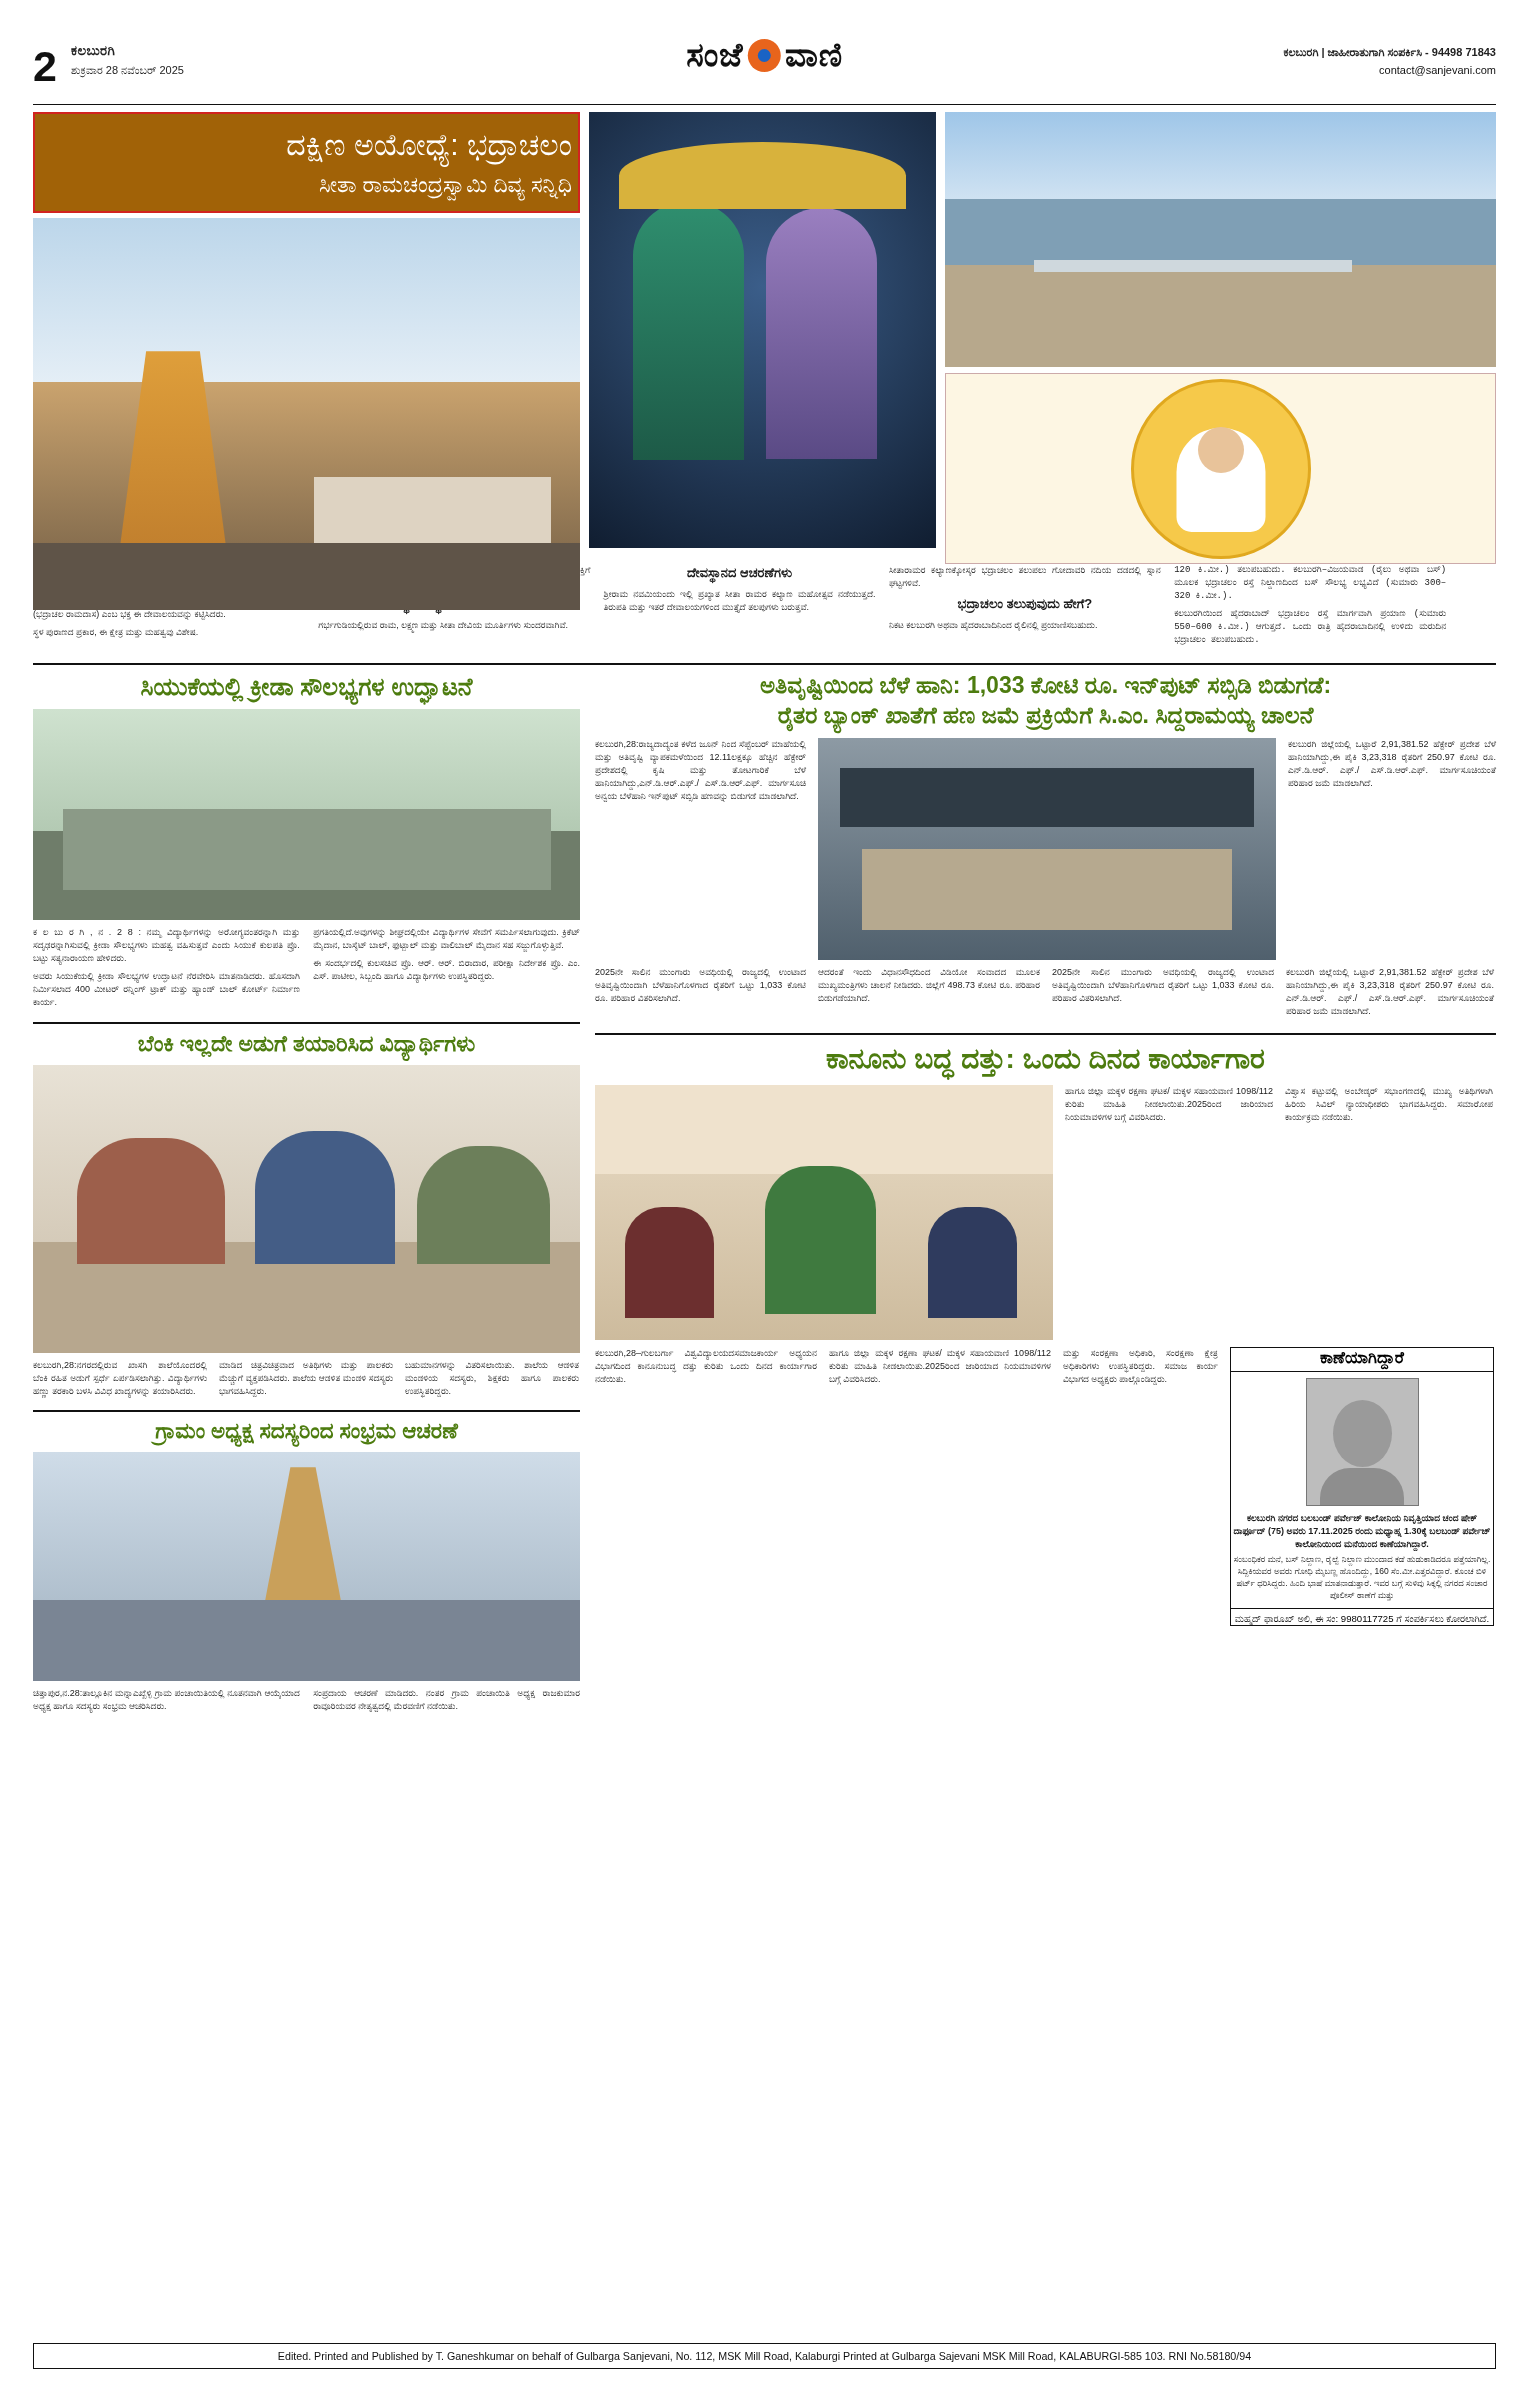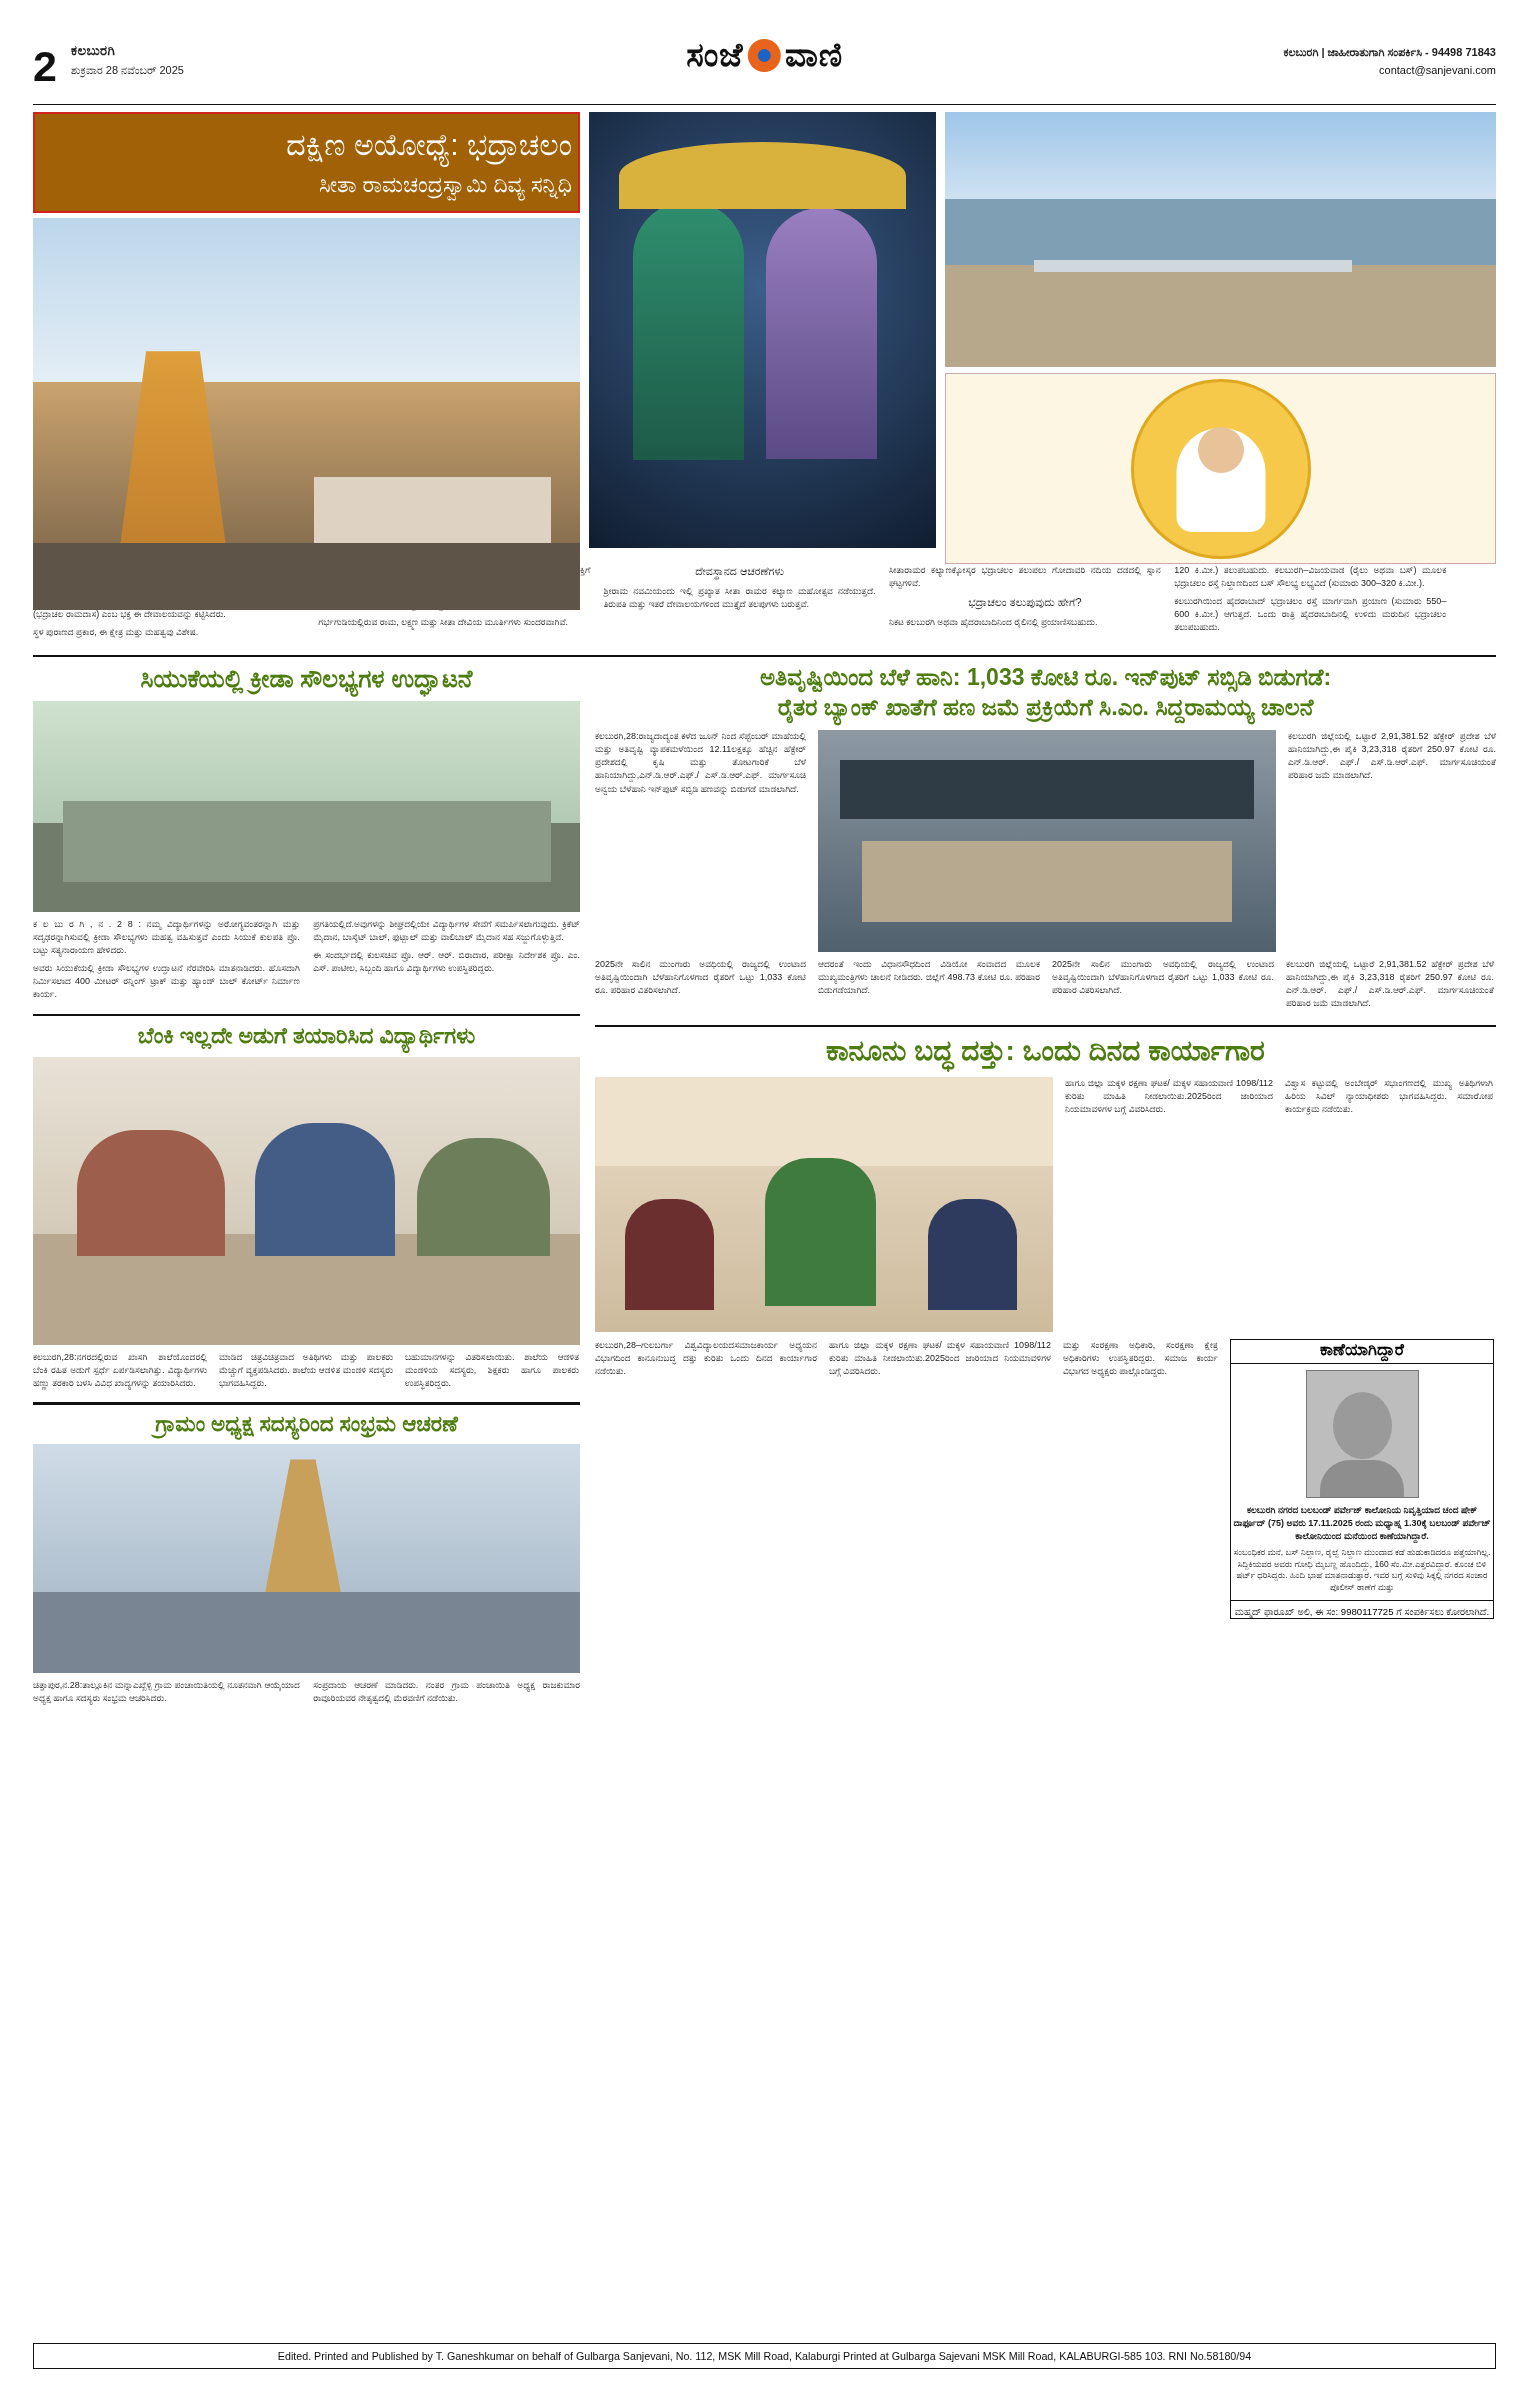--- a/index.html
+++ b/index.html
@@ -18,21 +18,21 @@
   .mast-left .date{margin-top:4.4px;font-size:11px;}
   .logo{position:absolute;left:50%;top:3px;transform:translateX(-50%);display:flex;align-items:center;gap:4.4px;}
   .logo .lw{font-size:33px;font-weight:bold;color:#111;letter-spacing:0.7px;}
   .logo .dot{width:33px;height:33px;border-radius:50%;background:#e8641c;display:inline-block;position:relative;}
   .logo .dot:after{content:"";position:absolute;left:9.6px;top:9.6px;width:13.3px;height:13.3px;border-radius:50%;background:#1a63c4;}
   .mast-right{position:absolute;right:0;top:13.3px;text-align:right;font-size:11px;color:#222;}
   .mast-right .l1{font-weight:bold;}
   .mast-right .l2{margin-top:4.4px;color:#111;}
   .body-col{font-size:9px;line-height:1.45;color:#1a1a1a;text-align:justify;}
   .body-col p{margin:0 0 5.2px 0;}
-  .sub{font-weight:normal;text-align:center;font-size:11px;margin:3px 0 3px 0;}
+  .sub{font-weight:bold;text-align:center;font-size:13px;margin:3px 0 3px 0;}
   .cap{font-size:8.5px;line-height:1.4;color:#1a1a1a;text-align:justify;}
 
   
   .ph{background:#cfd6d9;position:relative;overflow:hidden;}
   .ph .sky{position:absolute;left:0;right:0;top:0;height:42%;background:linear-gradient(#bcd6ea,#e4eef6);}
   .ph .grd{position:absolute;left:0;right:0;bottom:0;height:58%;background:linear-gradient(#b9a78c,#8d7b63);}
 
   
   .hl-red{
     background:#a16207;color:#fff;text-align:right;font-weight:normal;
@@ -119,21 +119,21 @@
       </div>
       <div class="body-col" style="width:272px;">
         <p class="sub">ದೇವಸ್ಥಾನದ ಆಚರಣೆಗಳು</p>
         <p>ಶ್ರೀರಾಮ ನವಮಿಯಂದು ಇಲ್ಲಿ ಪ್ರಖ್ಯಾತ ಸೀತಾ ರಾಮರ ಕಲ್ಯಾಣ ಮಹೋತ್ಸವ ನಡೆಯುತ್ತದೆ. ತಿರುಪತಿ ಮತ್ತು ಇತರೆ ದೇವಾಲಯಗಳಿಂದ ಮುತ್ತೈದೆ ತಲಪುಗಳು ಬರುತ್ತವೆ.</p>
       </div>
       <div class="body-col" style="width:272px;">
         <p>ಸೀತಾರಾಮರ ಕಲ್ಯಾಣಕ್ಕೋಸ್ಕರ ಭದ್ರಾಚಲಂ ತಲುಪಲು ಗೋದಾವರಿ ನದಿಯ ದಡದಲ್ಲಿ ಸ್ನಾನ ಘಟ್ಟಗಳಿವೆ.</p>
         <p class="sub">ಭದ್ರಾಚಲಂ ತಲುಪುವುದು ಹೇಗೆ?</p>
         <p>ನಿಕಟ ಕಲಬುರಗಿ ಅಥವಾ ಹೈದರಾಬಾದಿನಿಂದ ರೈಲಿನಲ್ಲಿ ಪ್ರಯಾಣಿಸಬಹುದು.</p>
       </div>
-      <div class="body-col" style="width:272px;">
+      <div class="body-col" style="width:272px;font-family:Liberation Mono, monospace;">
         <p>120 ಕಿ.ಮೀ.) ತಲುಪಬಹುದು. ಕಲಬುರಗಿ–ವಿಜಯವಾಡ (ರೈಲು ಅಥವಾ ಬಸ್) ಮೂಲಕ ಭದ್ರಾಚಲಂ ರಸ್ತೆ ನಿಲ್ದಾಣದಿಂದ ಬಸ್ ಸೌಲಭ್ಯ ಲಭ್ಯವಿದೆ (ಸುಮಾರು 300–320 ಕಿ.ಮೀ.).</p>
         <p>ಕಲಬುರಗಿಯಿಂದ ಹೈದರಾಬಾದ್ ಭದ್ರಾಚಲಂ ರಸ್ತೆ ಮಾರ್ಗವಾಗಿ ಪ್ರಯಾಣ (ಸುಮಾರು 550–600 ಕಿ.ಮೀ.) ಆಗುತ್ತದೆ. ಒಂದು ರಾತ್ರಿ ಹೈದರಾಬಾದಿನಲ್ಲಿ ಉಳಿದು ಮರುದಿನ ಭದ್ರಾಚಲಂ ತಲುಪಬಹುದು.</p>
       </div>
     </div>
   </div>
 
   <div class="sec-rule" style="margin-top:10.4px;"></div>
 
   <div style="display:flex;gap:15px;">
 

